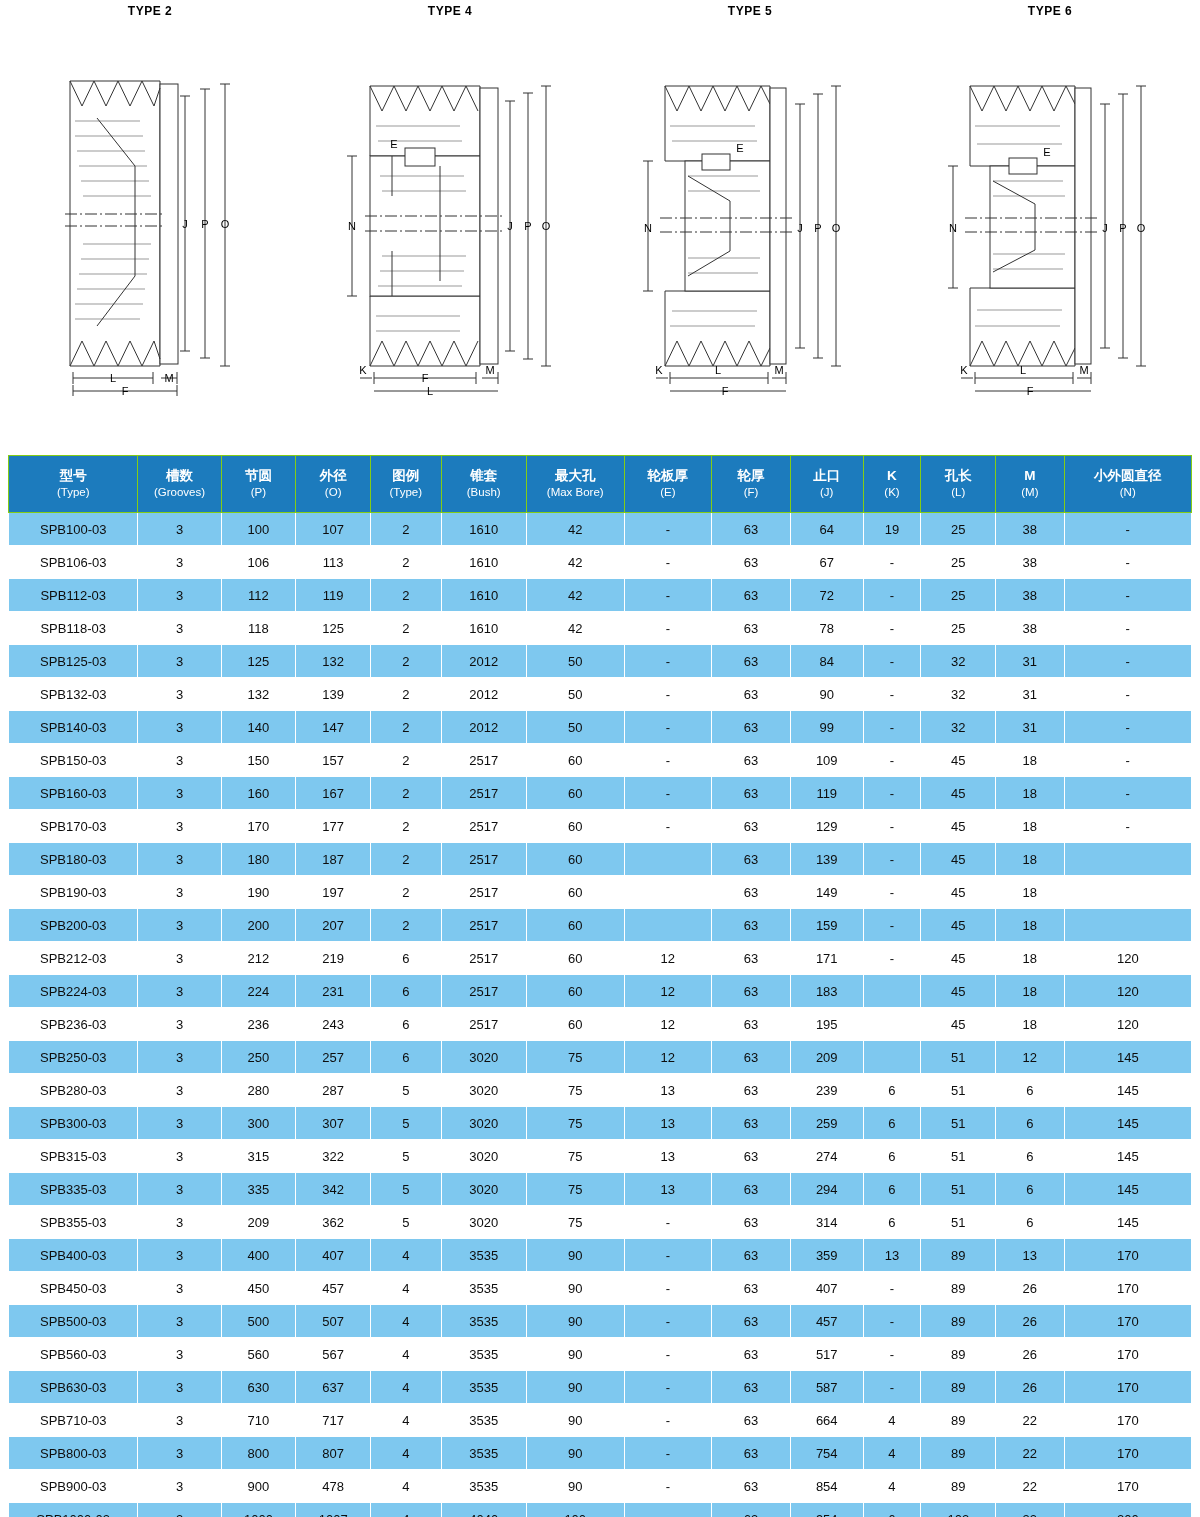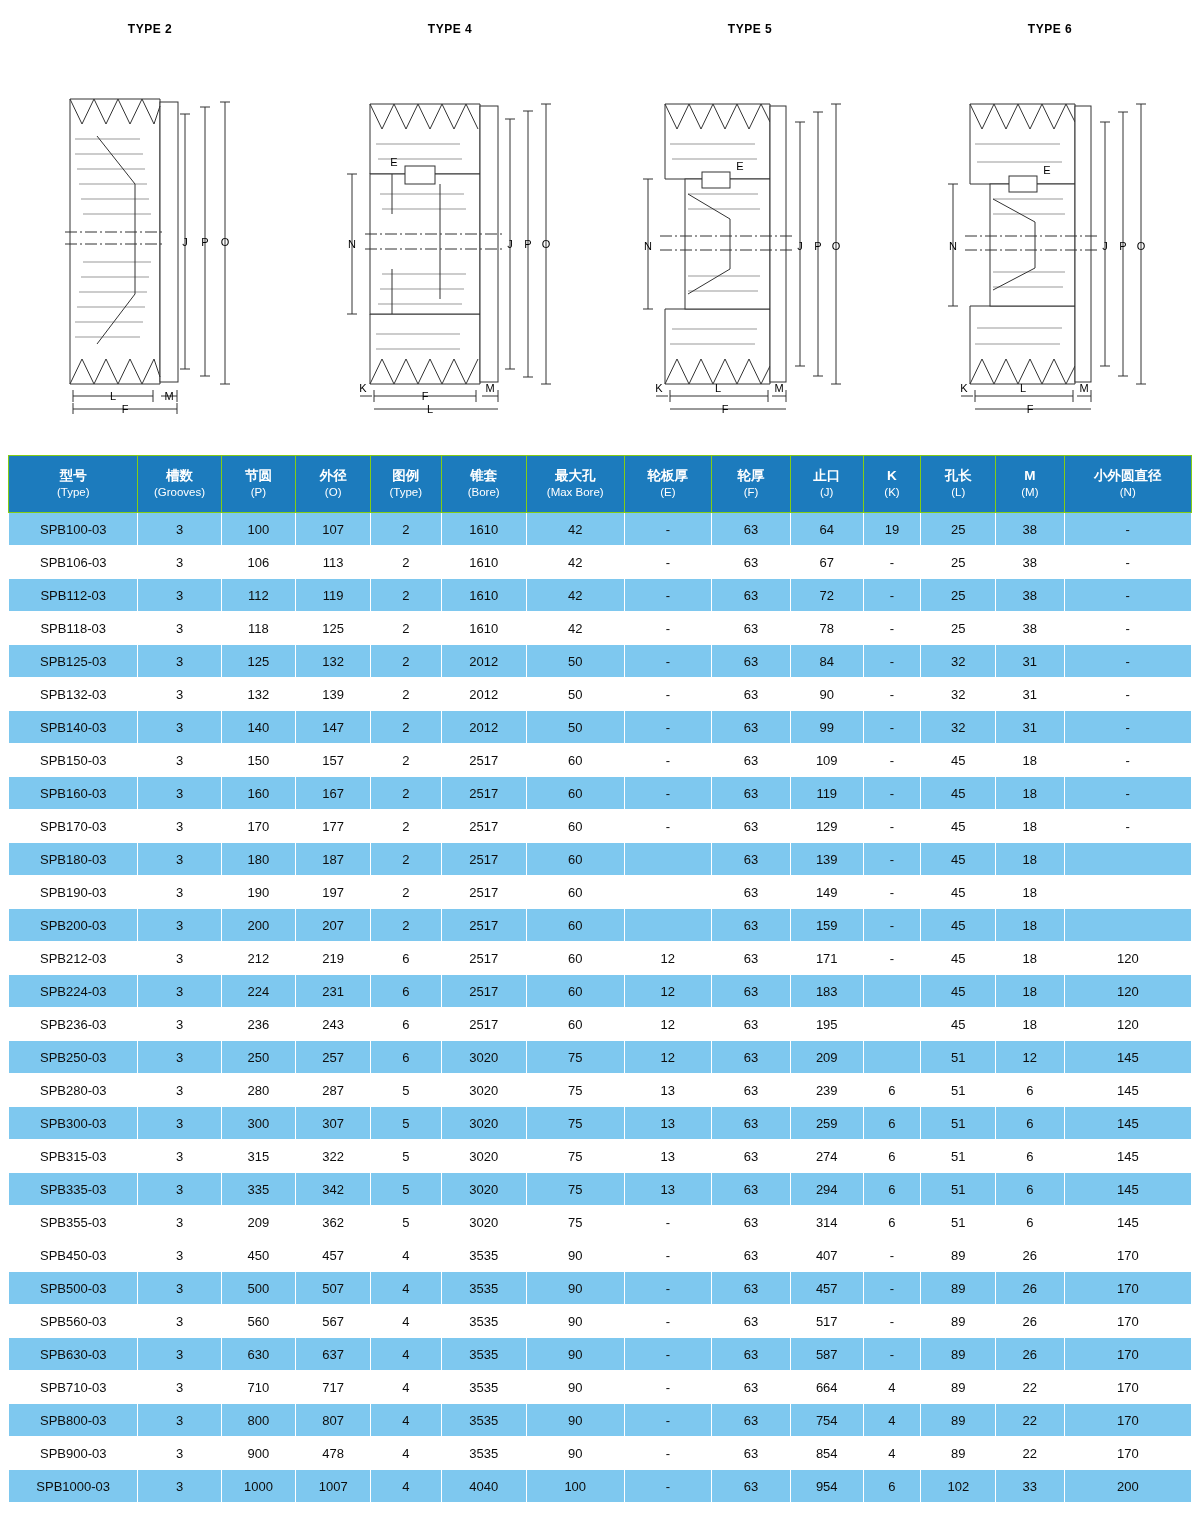--- a/index.html
+++ b/index.html
@@ -18,21 +18,21 @@
   .page {
     width: 1200px;
     height: 1517px;
     position: relative;
   }
 
   
   .diagrams {
     display: flex;
     height: 455px;
-    padding-top: 22px;
+    padding-top: 4px;
     box-sizing: border-box;
   }
   .dia {
     flex: 1 1 25%;
     position: relative;
   }
   .dia-title {
     text-align: center;
     font-size: 12px;
     font-weight: bold;
@@ -373,21 +373,21 @@
           <th class="col-o">
             <span class="cn">外径</span>
             <span class="en">(O)</span>
           </th>
           <th class="col-typeno">
             <span class="cn">图例</span>
             <span class="en">(Type)</span>
           </th>
           <th class="col-bush">
             <span class="cn">锥套</span>
-            <span class="en">(Bore)</span>
+            <span class="en">(Bush)</span>
           </th>
           <th class="col-bore">
             <span class="cn">最大孔</span>
             <span class="en">(Max Bore)</span>
           </th>
           <th class="col-e">
             <span class="cn">轮板厚</span>
             <span class="en">(E)</span>
           </th>
           <th class="col-f">
@@ -762,20 +762,36 @@
             <td class="col-bush">3020</td>
             <td class="col-bore">75</td>
             <td class="col-e">-</td>
             <td class="col-f">63</td>
             <td class="col-j">314</td>
             <td class="col-k">6</td>
             <td class="col-l">51</td>
             <td class="col-m">6</td>
             <td class="col-n">145</td>
           </tr>
+          <tr class="odd">
+            <td class="col-type">SPB400-03</td>
+            <td class="col-grooves">3</td>
+            <td class="col-p">400</td>
+            <td class="col-o">407</td>
+            <td class="col-typeno">4</td>
+            <td class="col-bush">3535</td>
+            <td class="col-bore">90</td>
+            <td class="col-e">-</td>
+            <td class="col-f">63</td>
+            <td class="col-j">359</td>
+            <td class="col-k">13</td>
+            <td class="col-l">89</td>
+            <td class="col-m">13</td>
+            <td class="col-n">170</td>
+          </tr>
           <tr class="even">
             <td class="col-type">SPB450-03</td>
             <td class="col-grooves">3</td>
             <td class="col-p">450</td>
             <td class="col-o">457</td>
             <td class="col-typeno">4</td>
             <td class="col-bush">3535</td>
             <td class="col-bore">90</td>
             <td class="col-e">-</td>
             <td class="col-f">63</td>

